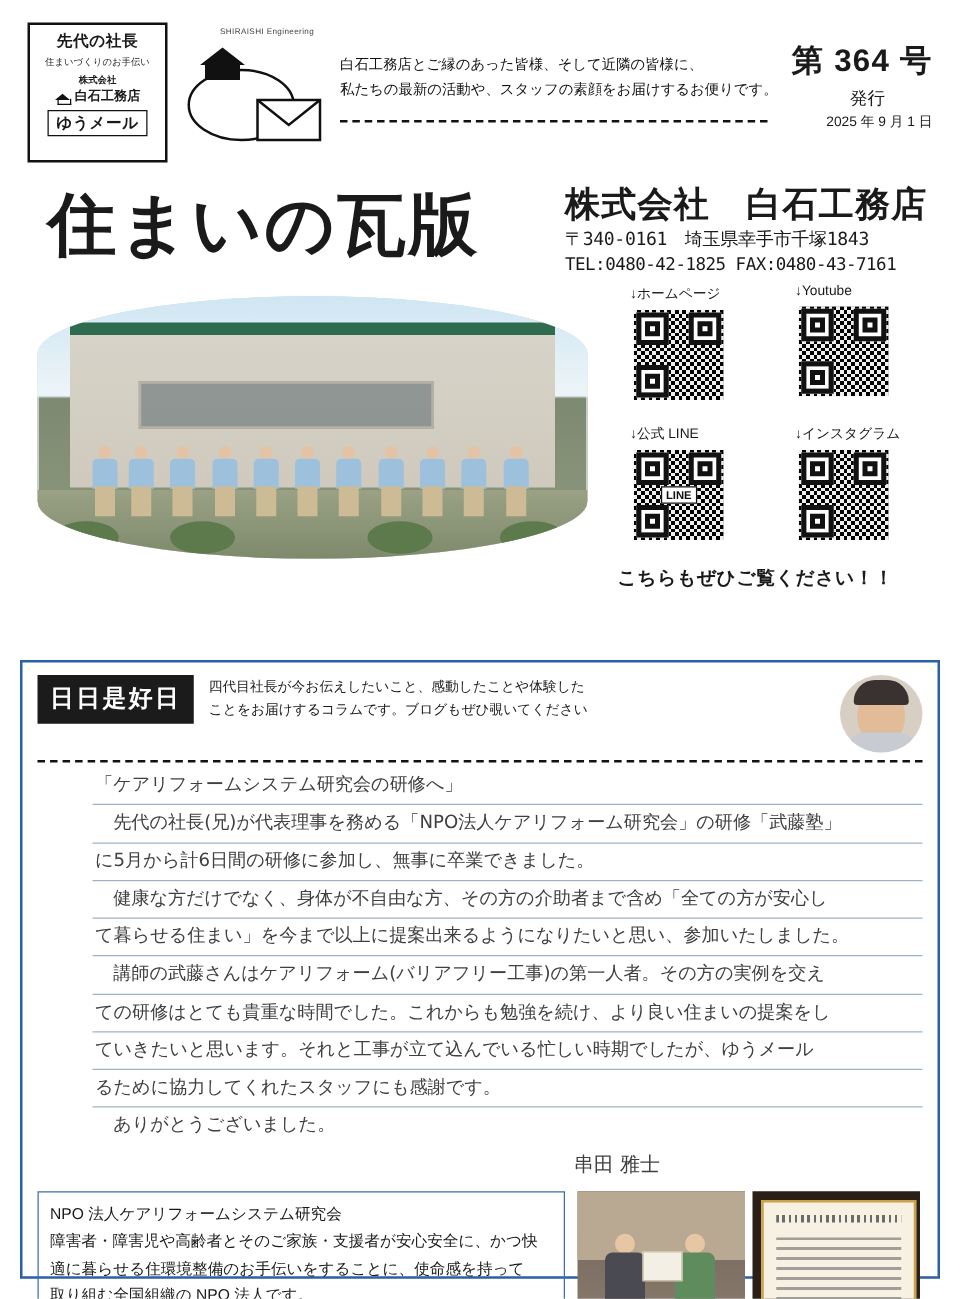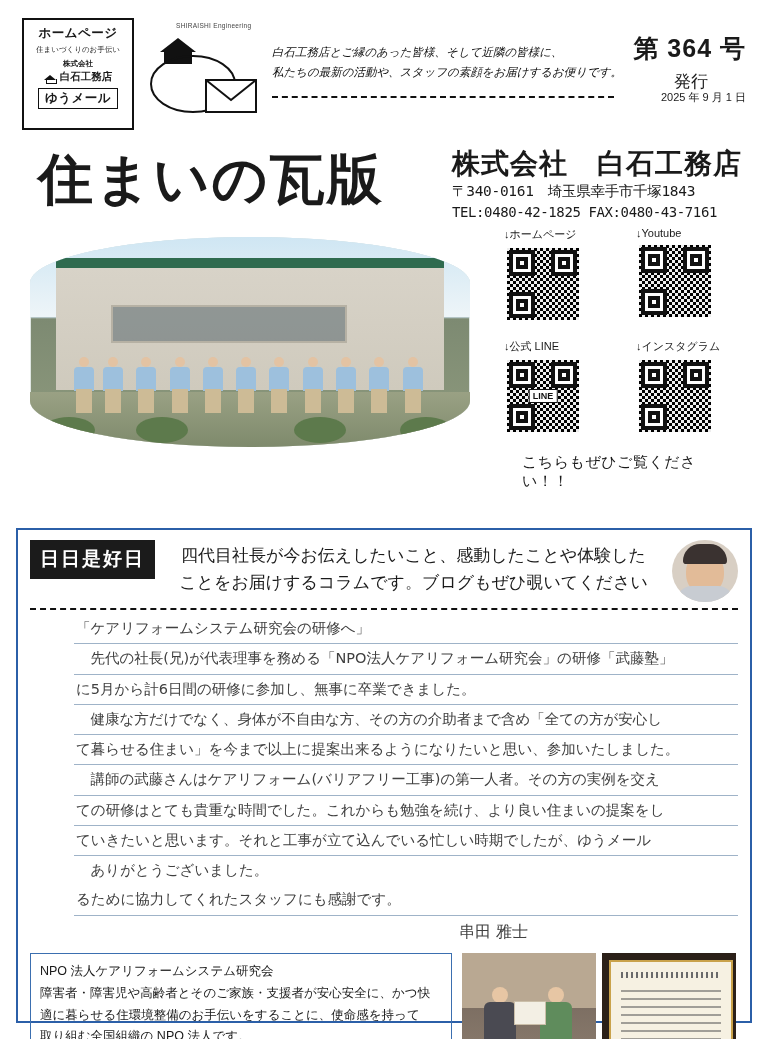--- a/index.html
+++ b/index.html
@@ -112,42 +112,41 @@
     letter-spacing: 0.3px;
   }
 
   .header-lead {
     position: absolute;
     left: 272px;
     top: 42px;
     font-size: 11.5px;
     line-height: 1.75;
     color: #111;
-    font-style: italic;
   }
   .dashes {
     position: absolute;
     left: 272px;
     top: 96px;
     width: 342px;
     border-top: 2px dashed #111;
   }
   .issue-no {
     position: absolute;
     right: 22px;
     top: 32px;
     font-size: 25px;
     font-weight: bold;
     letter-spacing: 1px;
   }
   .issue-pub {
     position: absolute;
     right: 60px;
     top: 70px;
-    font-size: 17px;
+    font-size: 14px;
   }
   .issue-date {
     position: absolute;
     right: 22px;
     top: 90px;
     font-size: 11px;
   }
 
   
   .masthead {
@@ -301,23 +300,23 @@
     background: #fff;
     color: #111;
     font-size: 9px;
     font-weight: bold;
     padding: 1px 3px;
     border: 1px solid #111;
   }
   .qr-row-2 { margin-top: 16px; }
   .qr-cta {
     margin-top: 18px;
-    margin-left: 32px;
+    margin-left: 4px;
     font-size: 15px;
-    font-weight: normal;
+    font-weight: bold;
     letter-spacing: 0.5px;
   }
 
   
   .column {
     position: absolute;
     left: 16px;
     top: 528px;
     width: 736px;
     height: 495px;
@@ -334,25 +333,24 @@
     background: #1b1b1b;
     color: #fff;
     font-size: 19px;
     font-weight: bold;
     letter-spacing: 2px;
     padding: 6px 10px 7px;
     white-space: nowrap;
     text-align: center;
   }
   .col-lead {
-    font-size: 17px;
+    font-size: 11px;
     line-height: 1.6;
     padding-top: 2px;
     flex: 1;
-    text-align: center;
   }
   .col-portrait {
     width: 66px;
     height: 62px;
     border-radius: 50%;
     overflow: hidden;
     background: #d8cfc4;
     position: relative;
     flex: 0 0 auto;
   }
@@ -461,21 +459,21 @@
   }
 </style>
 </head>
 <body>
 
 <div class="page">
 
   <div class="header">
 
     <div class="postal-box">
-      <div class="postal-title">ホームページ</div>
+      <div class="postal-title">先代の社長</div>
       <div class="postal-sub">住まいづくりのお手伝い</div>
       <div class="postal-company">株式会社</div>
       <div class="postal-logo-row">
         <span class="postal-logo-mark"></span>
         <span class="postal-name">白石工務店</span>
       </div>
       <div class="postal-mail">ゆうメール</div>
     </div>
 
     <div class="envelope-art">
@@ -631,22 +629,22 @@
 
     <div class="handwriting">
       <div class="hw-line">「ケアリフォームシステム研究会の研修へ」</div>
       <div class="hw-line">　先代の社長(兄)が代表理事を務める「NPO法人ケアリフォーム研究会」の研修「武藤塾」</div>
       <div class="hw-line">に5月から計6日間の研修に参加し、無事に卒業できました。</div>
       <div class="hw-line">　健康な方だけでなく、身体が不自由な方、その方の介助者まで含め「全ての方が安心し</div>
       <div class="hw-line">て暮らせる住まい」を今まで以上に提案出来るようになりたいと思い、参加いたしました。</div>
       <div class="hw-line">　講師の武藤さんはケアリフォーム(バリアフリー工事)の第一人者。その方の実例を交え</div>
       <div class="hw-line">ての研修はとても貴重な時間でした。これからも勉強を続け、より良い住まいの提案をし</div>
       <div class="hw-line">ていきたいと思います。それと工事が立て込んでいる忙しい時期でしたが、ゆうメール</div>
+      <div class="hw-line">るために協力してくれたスタッフにも感謝です。</div>
       <div class="hw-line noline">　ありがとうございました。</div>
-      <div class="hw-line">るために協力してくれたスタッフにも感謝です。</div>
       <div class="hw-sign">串田 雅士</div>
     </div>
 
     <div class="col-bottom">
       <div class="npo-box">
         <div>NPO 法人ケアリフォームシステム研究会</div>
         <div>障害者・障害児や高齢者とそのご家族・支援者が安心安全に、かつ快</div>
         <div>適に暮らせる住環境整備のお手伝いをすることに、使命感を持って</div>
         <div>取り組む全国組織の NPO 法人です。</div>
       </div>

